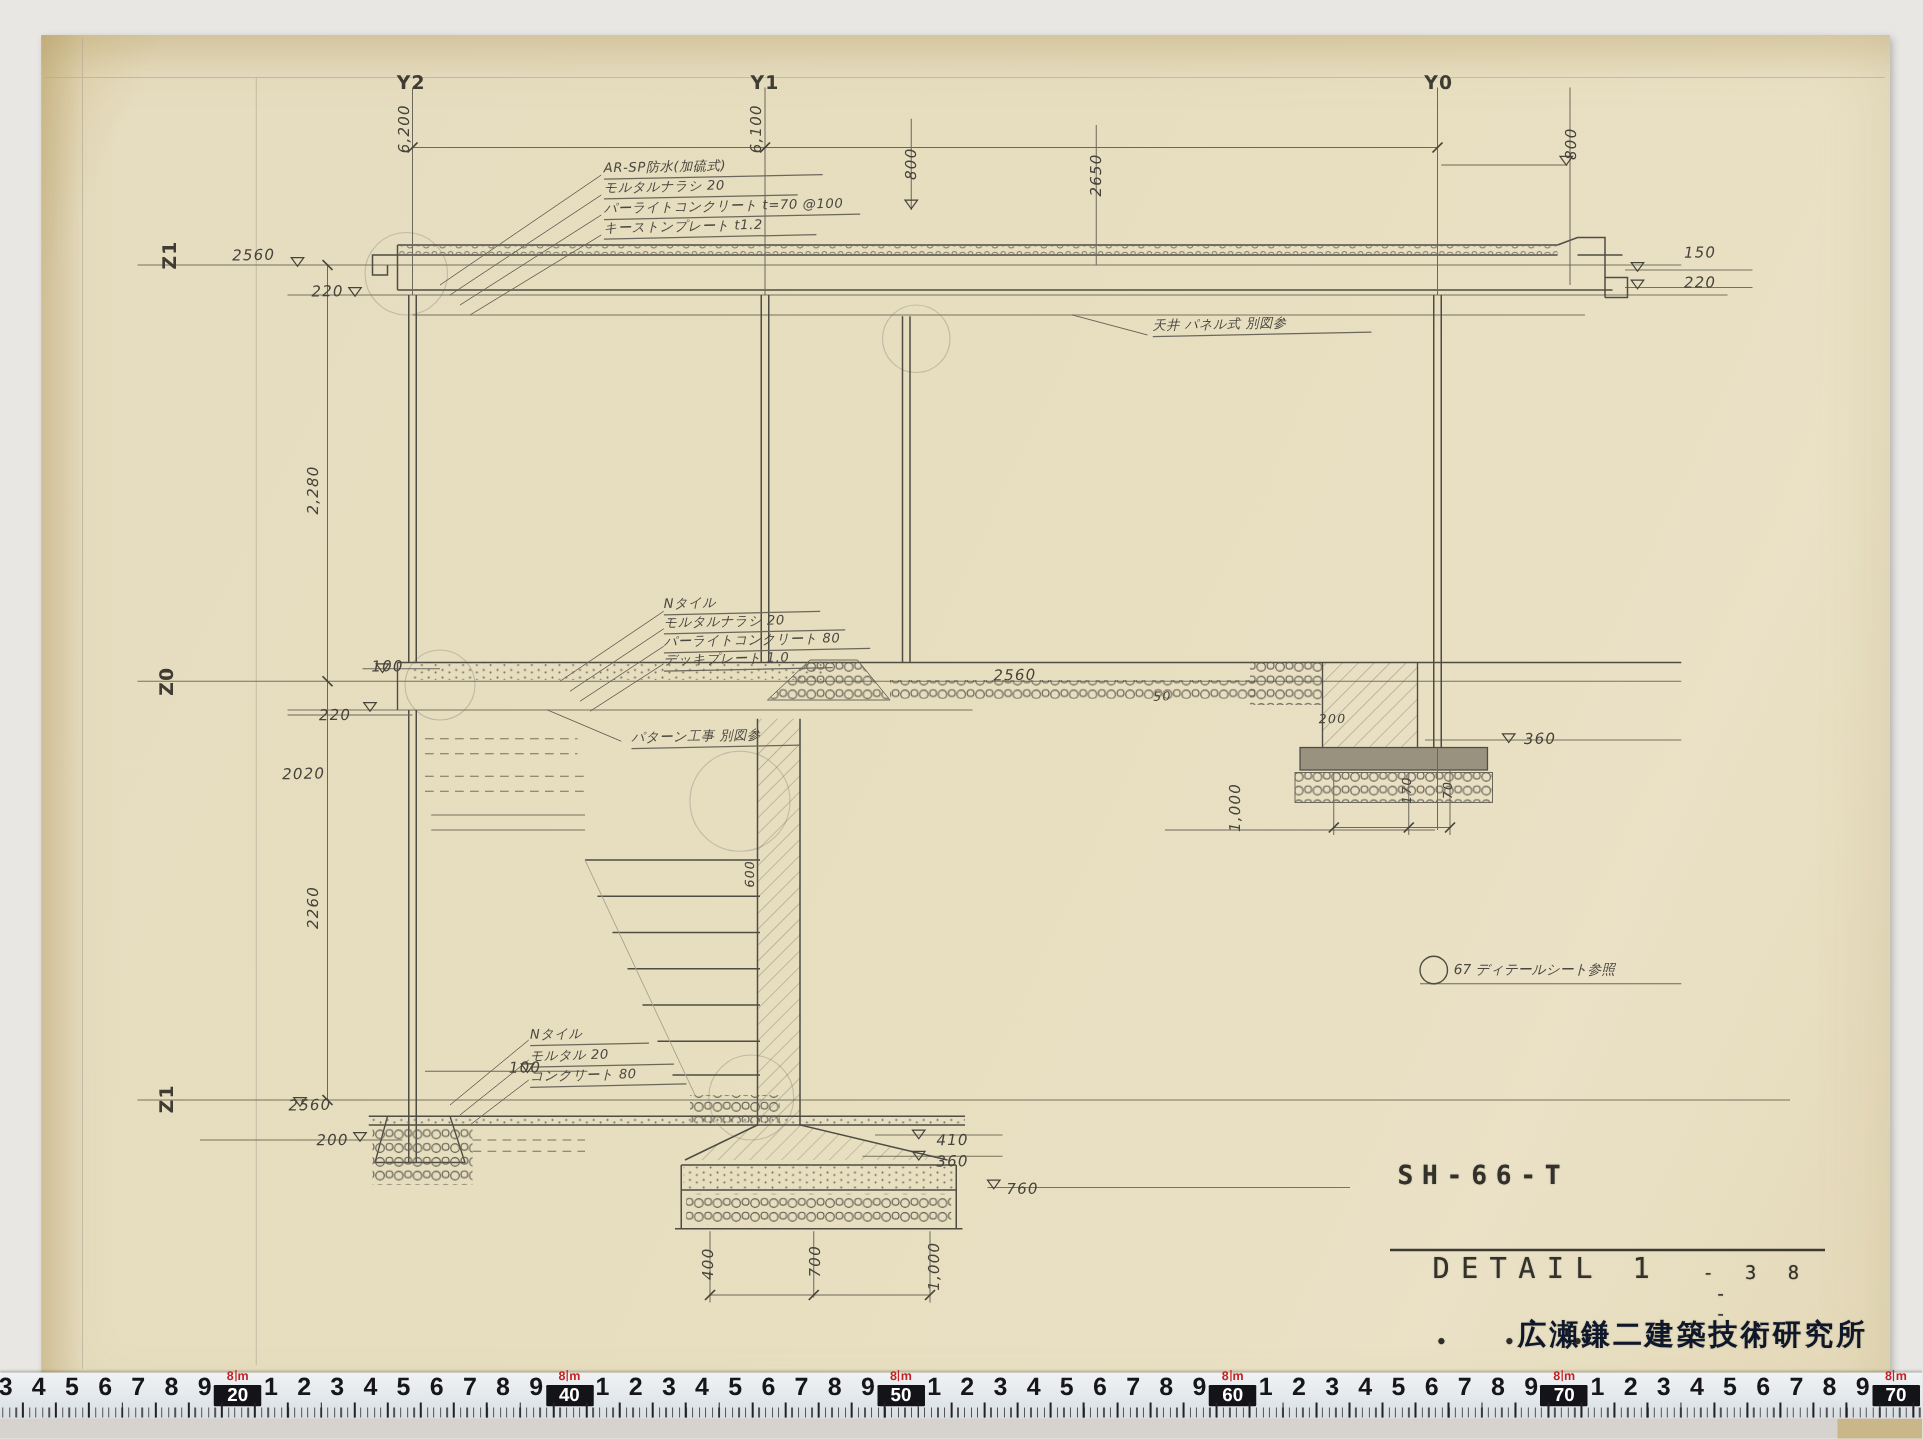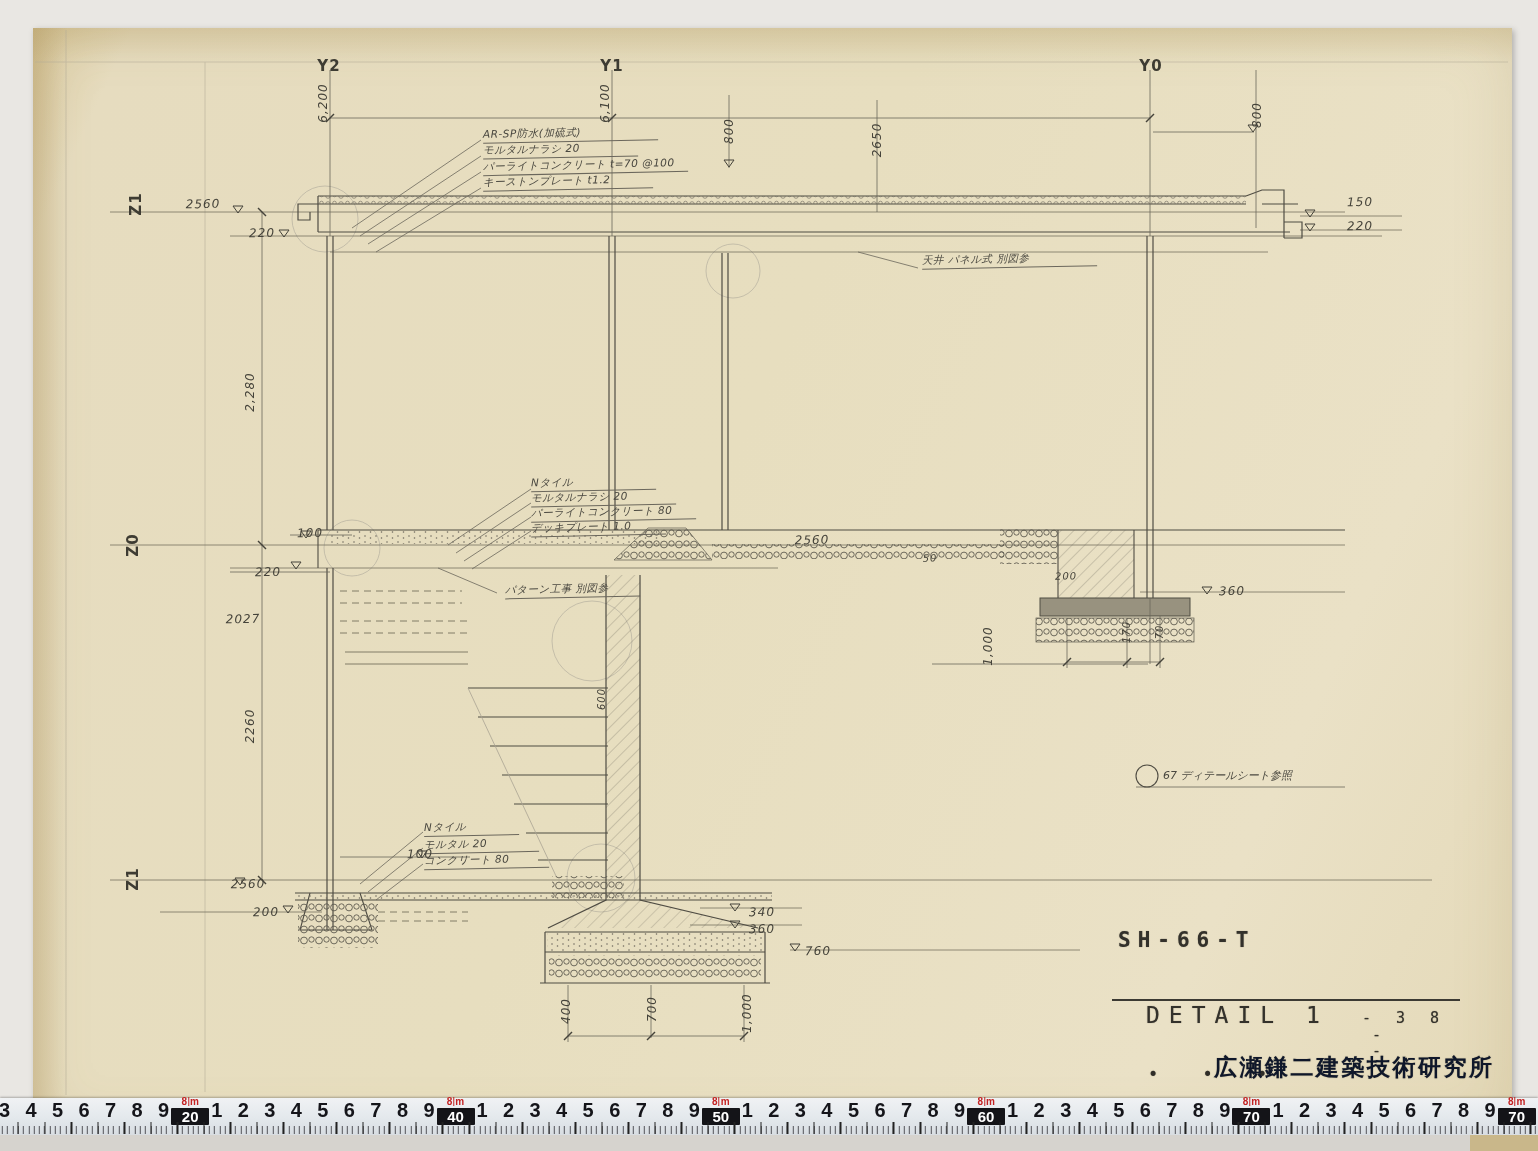--- a/index.html
+++ b/index.html
@@ -313,30 +313,30 @@
   <span class="dim" style="left:262px;top:233px">220</span>
   <span class="dim" style="left:1360px;top:202px">150</span>
   <span class="dim" style="left:1360px;top:226px">220</span>
   <span class="dim v" style="left:250px;top:392px">2,280</span>
   <span class="dim" style="left:310px;top:533px">100</span>
   <span class="dim" style="left:268px;top:572px">220</span>
   <span class="dim" style="left:812px;top:540px">2560</span>
   <span class="dim" style="left:930px;top:558px;font-size:10px">50</span>
   <span class="dim" style="left:1066px;top:576px;font-size:10px">200</span>
   <span class="dim" style="left:1232px;top:591px">360</span>
-  <span class="dim" style="left:243px;top:619px">2027</span>
+  <span class="dim" style="left:243px;top:619px">2020</span>
   <span class="dim v" style="left:988px;top:646px">1,000</span>
   <span class="dim v" style="left:1126px;top:632px;font-size:10px">170</span>
   <span class="dim v" style="left:1159px;top:632px;font-size:10px">70</span>
   <span class="dim v" style="left:250px;top:726px">2260</span>
   <span class="dim v" style="left:601px;top:699px;font-size:10px">600</span>
   <span class="dim" style="left:420px;top:854px">100</span>
   <span class="dim" style="left:248px;top:884px">2560</span>
   <span class="dim" style="left:266px;top:912px">200</span>
-  <span class="dim" style="left:762px;top:912px">340</span>
+  <span class="dim" style="left:762px;top:912px">410</span>
   <span class="dim" style="left:762px;top:929px">360</span>
   <span class="dim" style="left:818px;top:951px">760</span>
   <span class="dim v" style="left:566px;top:1011px">400</span>
   <span class="dim v" style="left:652px;top:1009px">700</span>
   <span class="dim v" style="left:747px;top:1013px">1,000</span>
 
 
   <div class="tb tb-code" style="position:absolute">SH-66-T</div>
   <div class="tb-rule"></div>
   <div class="tb tb-title" style="position:absolute">DETAIL 1</div>

